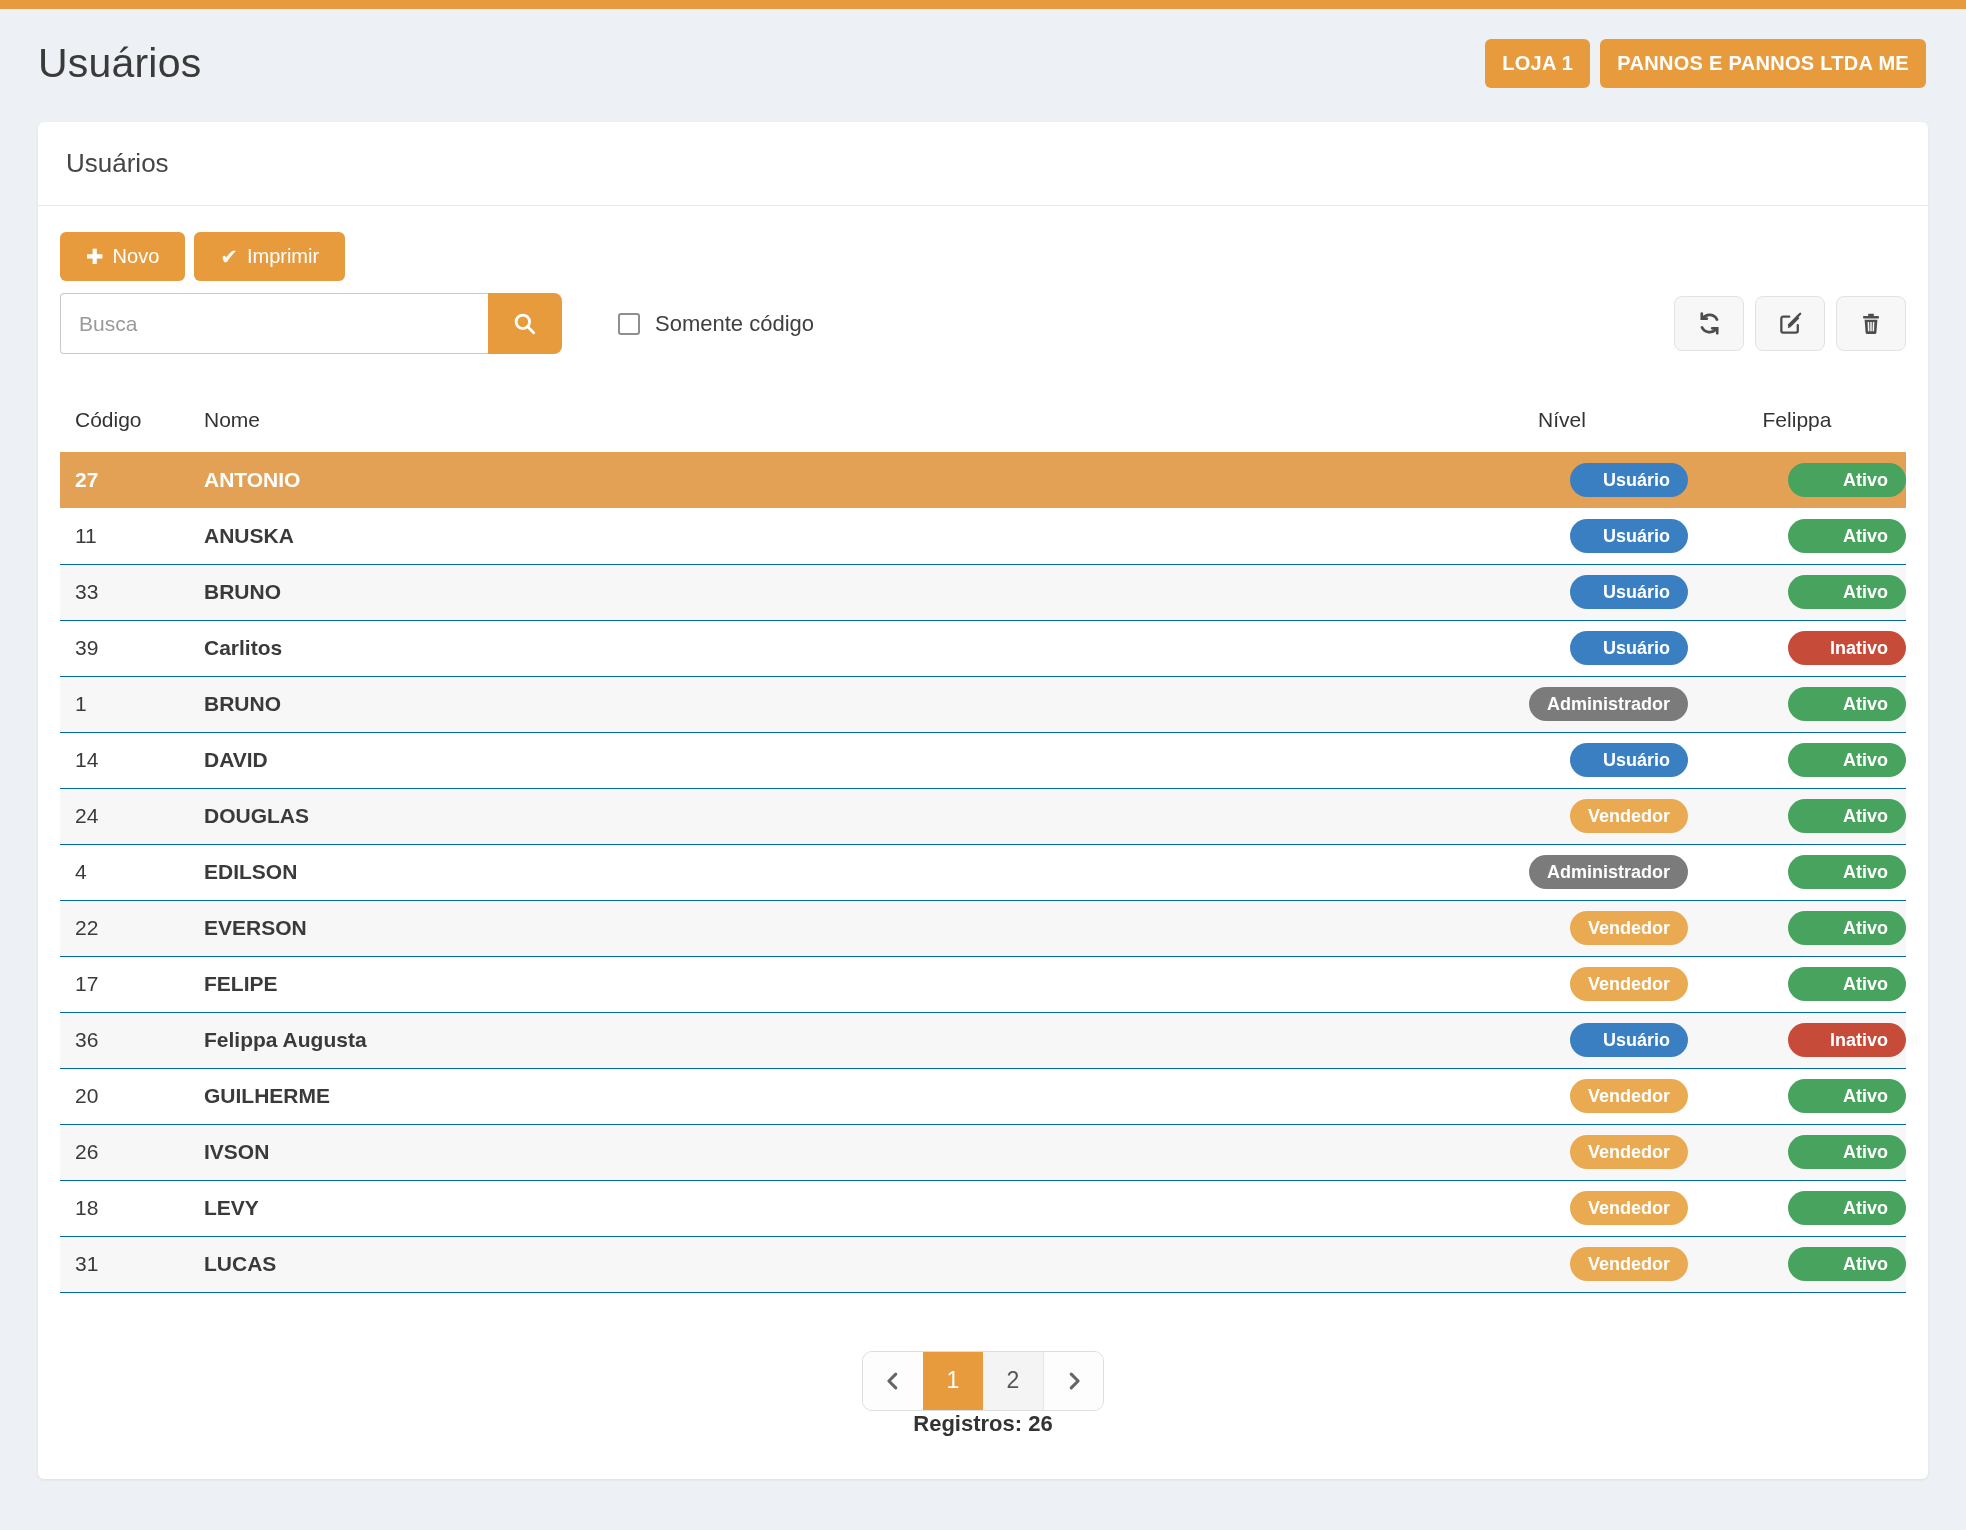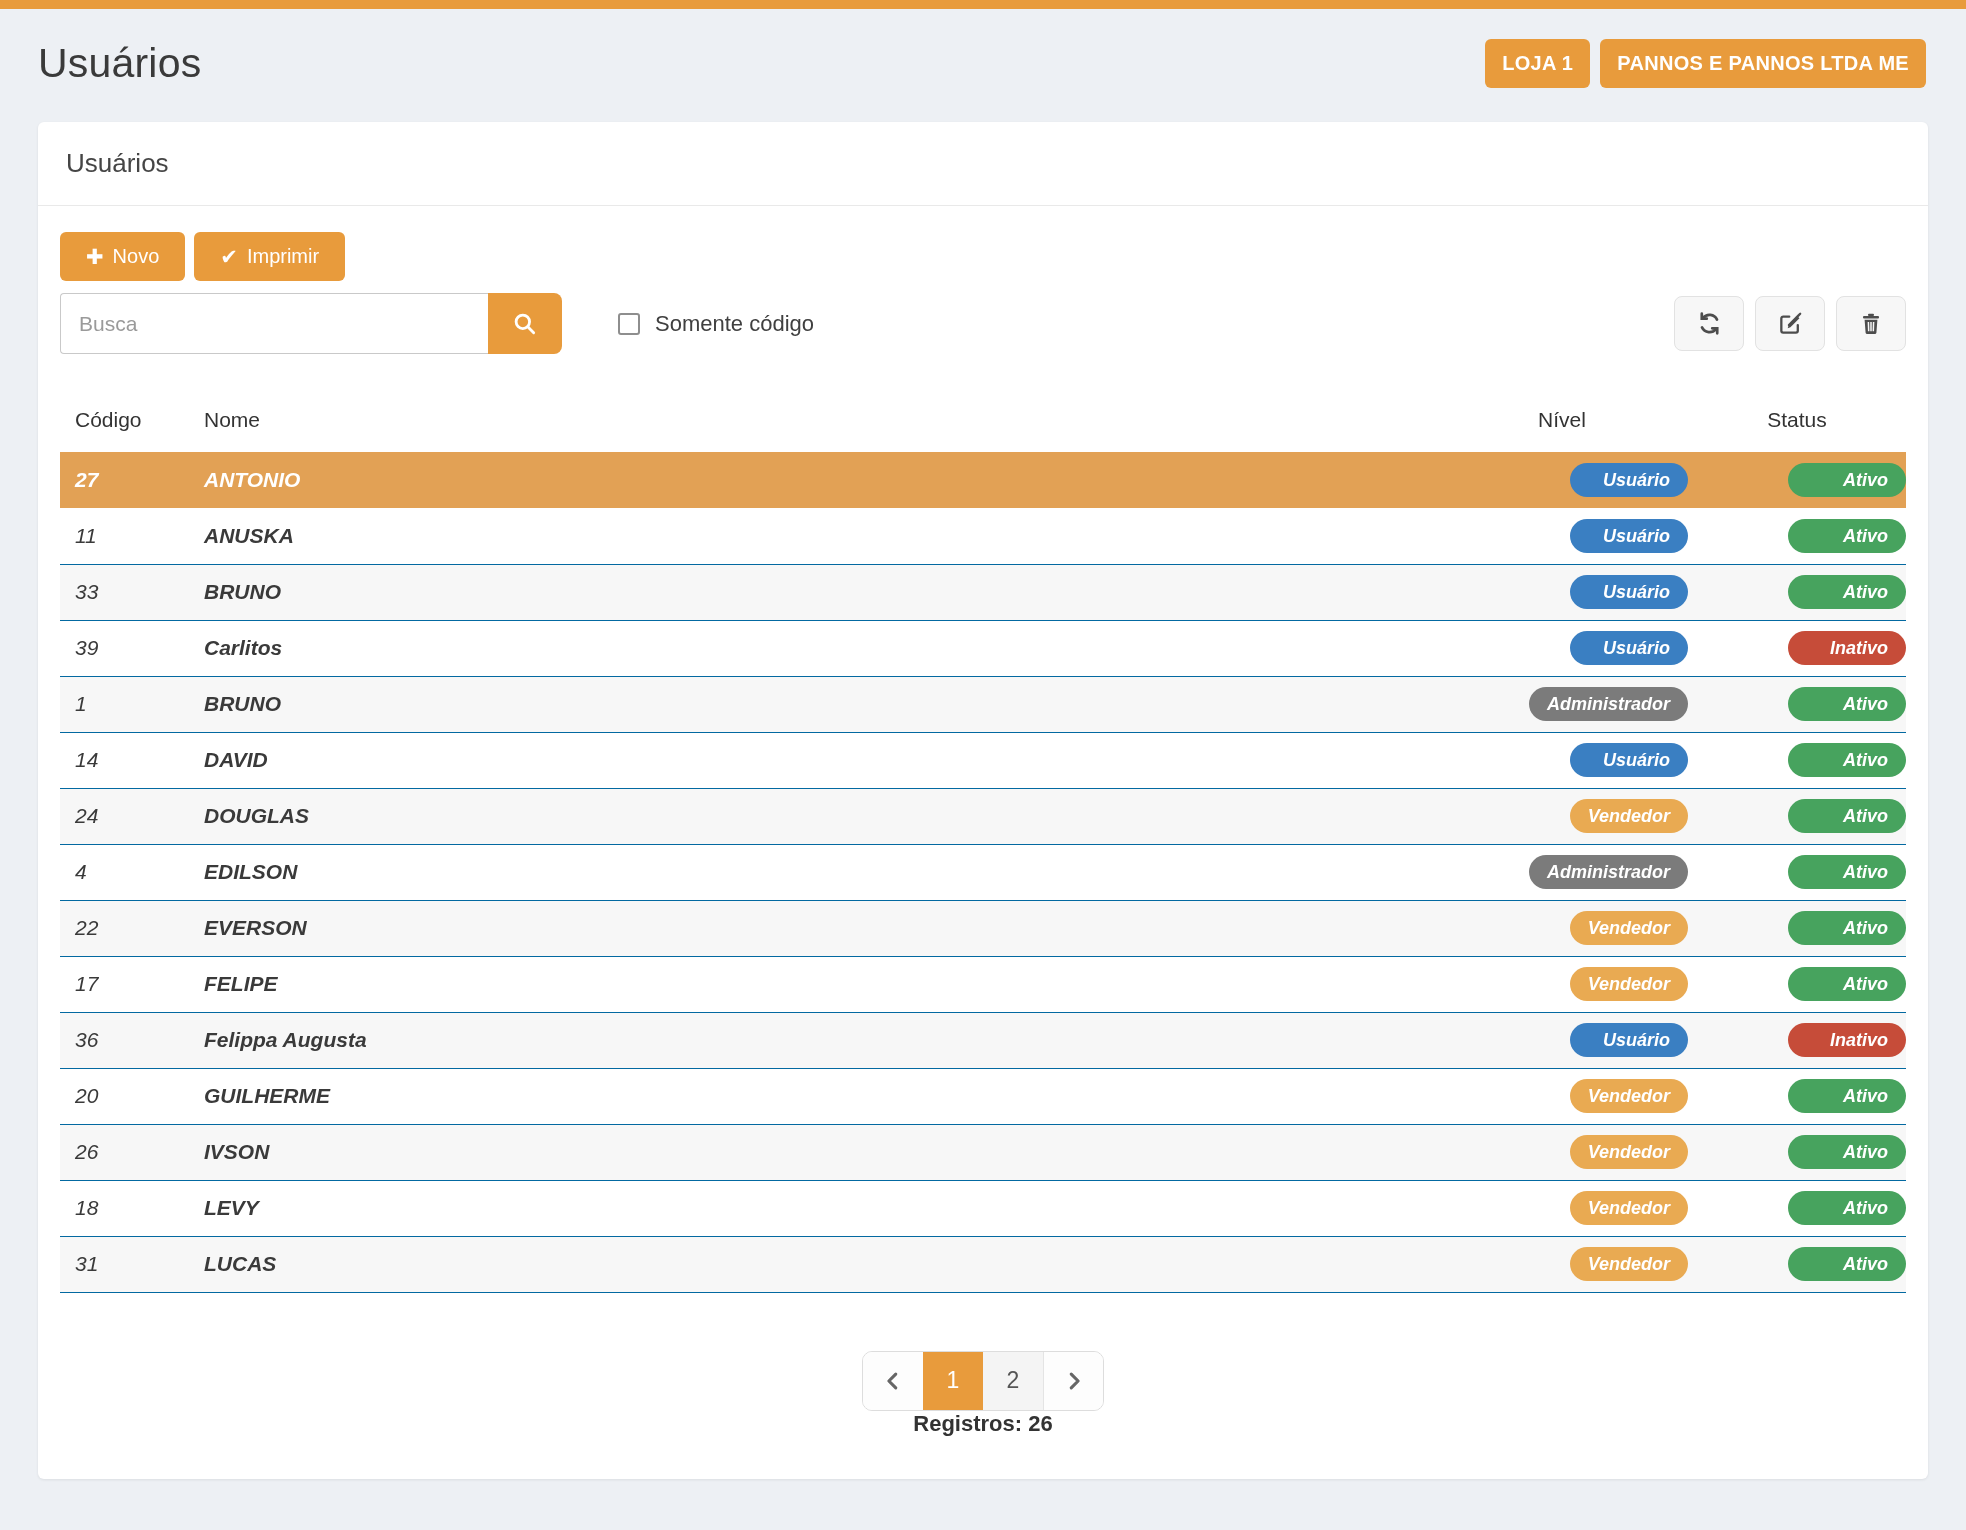--- a/index.html
+++ b/index.html
@@ -79,21 +79,21 @@
   thead th {
     text-align:left; font-size:21px; font-weight:normal; color:#333;
     padding:12px 0 20px 0;
   }
   th.col-code { width:144px; padding-left:15px; }
   th.col-level { width:252px; text-align:center; }
   th.col-status { width:218px; text-align:center; }
   tbody tr { height:56px; cursor:pointer; }
   tbody tr:nth-child(odd) { background:#f7f7f7; }
   tbody tr { border-bottom:1px solid #0369a1; }
-  tbody td { font-size:21px; color:#3a3a3a; vertical-align:middle;font-style:italic; }
+  tbody td { font-size:21px; color:#3a3a3a; vertical-align:middle; }
   td.cell-code { padding-left:15px; }
   td.cell-name { font-weight:bold; }
   td.cell-level, td.cell-status { text-align:right; }
   tr.selected { background:var(--selected-row) !important; border-bottom:none; }
   tr.selected td { color:#fff; }
   tr.selected td.cell-code { font-weight:bold; }
   .badge {
     display:inline-block; min-width:118px; padding:8px 18px; border-radius:17px;
     color:#fff; font-weight:bold; font-size:18px; line-height:1;
   }
@@ -193,21 +193,21 @@
         </button>
       </div>
     </div>
 
     <table>
       <thead>
         <tr>
           <th class="col-code">Código</th>
           <th class="col-name">Nome</th>
           <th class="col-level">Nível</th>
-          <th class="col-status">Status</th>
+          <th class="col-status">Felippa</th>
         </tr>
       </thead>
       <tbody id="rows-body">
           <tr class="selected">
         <td class="cell-code">27</td>
         <td class="cell-name">ANTONIO</td>
         <td class="cell-level"><span class="badge badge-level" style="background: rgb(58, 127, 194);">Usuário</span></td>
         <td class="cell-status"><span class="badge badge-status" style="background: rgb(71, 163, 94);">Ativo</span></td>
       </tr>
           <tr>

